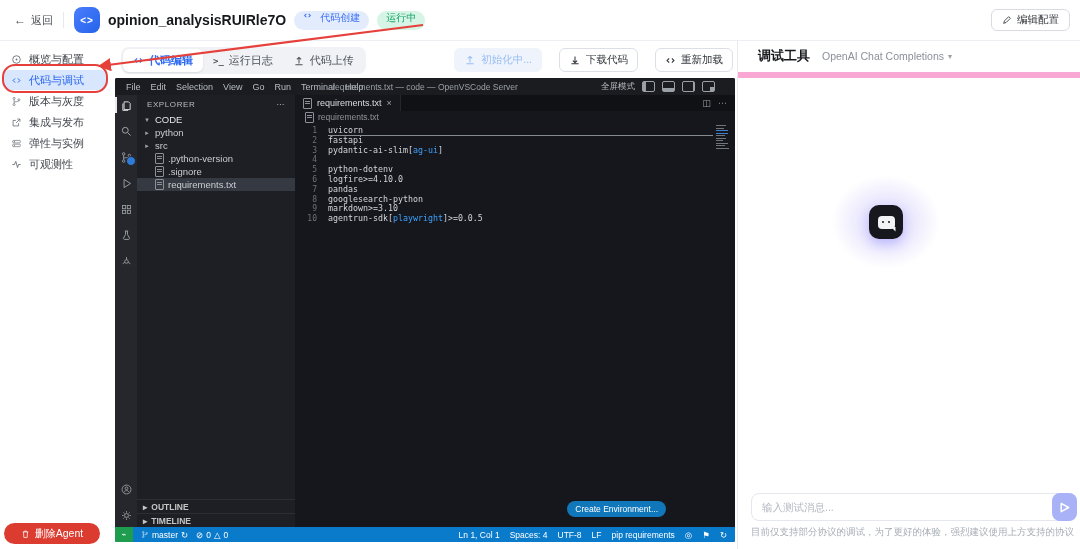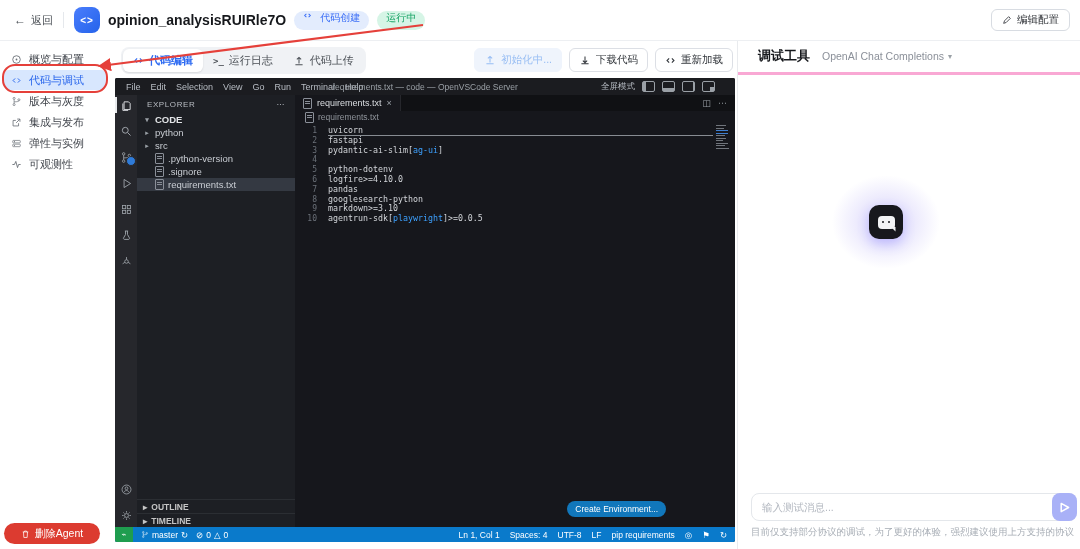--- a/index.html
+++ b/index.html
@@ -30,21 +30,21 @@
   .side-item.active .ic{color:#2563eb}
   .collapse-handle{position:absolute;right:-5px;top:250px;color:#b6bcc4;font-size:12px;cursor:pointer}
   .delete-btn{position:absolute;left:4px;bottom:5px;width:96px;height:21px;border-radius:11px;background:#dc3b30;color:#fff;
               font-size:10.5px;display:flex;align-items:center;justify-content:center;gap:5px;cursor:pointer;border:none}
   
   .main{position:absolute;left:110px;top:40px;width:627px;bottom:0;background:#fff}
   .seg{position:absolute;left:11px;top:7px;height:27px;background:#f0f2f5;border-radius:8px;display:flex;align-items:center;padding:0 2px}
   .seg-tab{display:flex;align-items:center;gap:5px;height:23px;padding:0 10px;border-radius:6px;font-size:11px;color:#4b5056;cursor:pointer}
   .seg-tab.active{background:#fff;color:#2e6bf2;box-shadow:0 1px 2px rgba(0,0,0,.10);font-weight:bold}
   .seg-tab .ic{font-size:9px;display:flex;align-items:center}
-  .actions{position:absolute;right:4px;top:8px;display:flex;gap:7px}
+  .actions{position:absolute;right:4px;top:8px;display:flex;gap:17px}
   .act-btn{height:24px;display:flex;align-items:center;gap:5px;padding:0 9px;border-radius:6px;font-size:10.5px;cursor:pointer;
            background:#fff;border:1px solid #dcdfe5;color:#33373c}
   .act-btn.disabled{background:#eff4fc;border-color:#eff4fc;color:#97bdf3;cursor:default}
   
   .vsc{position:absolute;left:5px;top:38px;width:620px;height:464px;background:#16171c;border-radius:2px;overflow:hidden;
        font-family:"Liberation Sans",sans-serif}
   .vs-titlebar{height:17px;background:#1b1c20;display:flex;align-items:center;color:#b7bcc3;font-size:9px;position:relative}
   .vs-menu{display:flex;gap:0;margin-left:6px}
   .vs-menu span{padding:0 5px;cursor:pointer}
   .vs-wtitle{position:absolute;left:0;right:0;text-align:center;color:#9aa0a6;font-size:8.5px;pointer-events:none}
@@ -62,21 +62,21 @@
   .aico{width:22px;height:16px;margin-bottom:10px;display:flex;align-items:center;justify-content:center;color:#a0a6ad;cursor:pointer;position:relative}
   .aico:first-child{margin-top:2px;color:#e8eaed;box-shadow:inset 2px 0 0 #e8eaed}
   .aico .bdg{position:absolute;right:1px;bottom:-1px;width:8px;height:8px;border-radius:50%;background:#2f7bd8;border:1px solid #26272c;
              color:#fff;font-size:5px;display:flex;align-items:center;justify-content:center}
   .abar .grow{flex:1}
   
   .expl{width:158px;background:#1d1f24;position:relative;color:#c9cdd3}
   .expl-hdr{height:18px;display:flex;align-items:center;font-size:8px;letter-spacing:.6px;color:#b8bcc2;padding:0 10px}
   .expl-hdr .dots{margin-left:auto;cursor:pointer;color:#b8bcc2}
   .trow{height:13px;display:flex;align-items:center;gap:4px;font-size:9.5px;color:#c9cdd3;padding-left:6px;cursor:pointer;white-space:nowrap}
-  .trow.root{font-weight:bold;color:#e3e5e8}
+  .trow.root{font-weight:normal;color:#e3e5e8}
   .trow .chev{width:8px;color:#9aa0a6;font-size:7px;text-align:center}
   .trow.file{padding-left:18px}
   .trow.sel{background:#343942}
   .fico{width:7px;height:9px;border:1px solid #8a8f98;border-radius:1px;position:relative;flex:none}
   .fico:before{content:"";position:absolute;left:1px;right:1px;top:2px;height:1px;background:#8a8f98;box-shadow:0 2px 0 #8a8f98}
   .expl-sections{position:absolute;left:0;right:0;bottom:0}
   .sec-row{height:13px;display:flex;align-items:center;gap:4px;border-top:1px solid #2b2e33;font-size:8.5px;font-weight:bold;
            color:#c5c5c5;padding-left:6px;cursor:pointer}
   
   .edit{flex:1;position:relative;background:#16171c;display:flex;flex-direction:column;min-width:0}
@@ -97,21 +97,21 @@
   .create-env{position:absolute;right:69px;bottom:10px;background:#1177bb;color:#fff;font-size:8.5px;
               padding:3px 8px;border-radius:8px;cursor:pointer;font-family:Liberation Sans, sans-serif}
   
   .sbar{position:absolute;left:0;right:0;bottom:0;height:15px;background:#0a7acb;color:#fff;display:flex;align-items:center;font-size:8.5px}
   .sbar .remote{width:18px;height:15px;background:#1f9d4f;display:flex;align-items:center;justify-content:center;font-size:8px;cursor:pointer}
   .sbar .item{display:flex;align-items:center;gap:3px;margin-left:8px;cursor:pointer;white-space:nowrap}
   .sbar .right{margin-left:auto;display:flex;align-items:center;gap:10px;padding-right:8px}
   .sbar .right .item{margin-left:0}
   
   .debug{position:absolute;left:737px;top:40px;right:0;bottom:0;background:#fff;border-left:1px solid #e9ebee}
-  .dbg-hdr{height:32px;border-bottom:3px solid #f9a8d4;display:flex;align-items:center;padding-left:20px;gap:12px}
+  .dbg-hdr{height:32px;border-bottom:6px solid #f9a8d4;display:flex;align-items:center;padding-left:20px;gap:12px}
   .dbg-title{font-size:13px;font-weight:bold;color:#16181c}
   .dbg-proto{font-size:10.5px;color:#8b9099;display:flex;align-items:center;gap:4px;cursor:pointer}
   .glow{position:absolute;left:73px;top:117px;width:150px;height:130px;
         background:radial-gradient(closest-side,rgba(124,108,240,.30),rgba(124,108,240,0) 72%)}
   .chat-ico{position:absolute;left:131px;top:165px;width:34px;height:34px;border-radius:10px;background:#17181d;
             box-shadow:0 5px 12px rgba(99,91,255,.30);display:flex;align-items:center;justify-content:center}
   .bubble{width:17px;height:13px;background:#f2f3f5;border-radius:4px;position:relative}
   .bubble:before{content:"";position:absolute;left:4px;top:5px;width:2px;height:2px;border-radius:50%;background:#17181d;box-shadow:6px 0 0 #17181d}
   .bubble:after{content:"";position:absolute;right:-1px;bottom:-3px;width:5px;height:5px;background:#f2f3f5;
                 clip-path:polygon(0 0,100% 0,100% 100%)}

